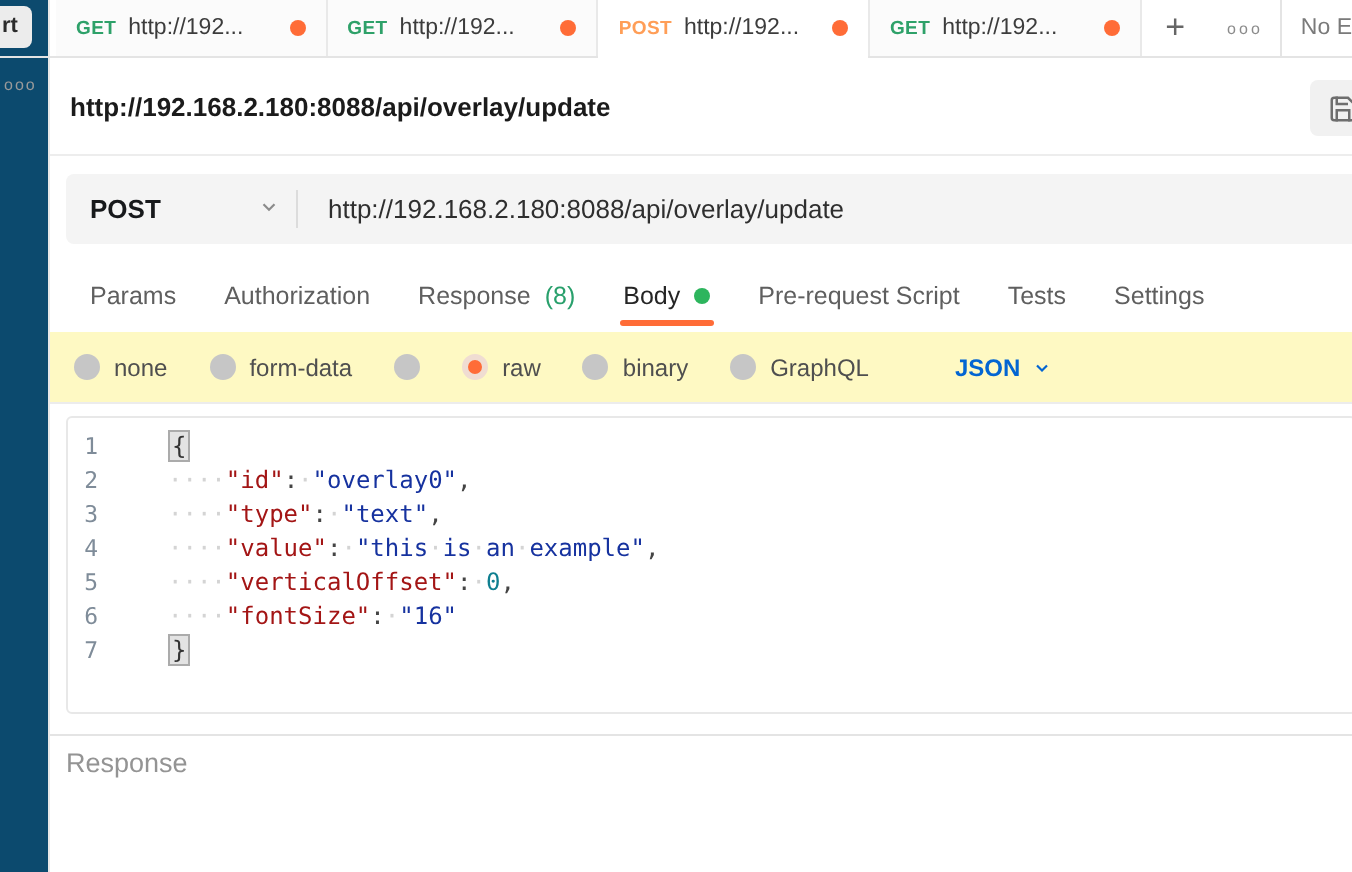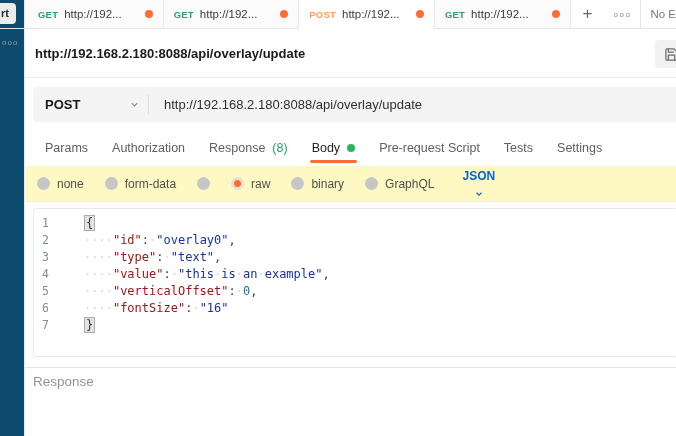--- a/index.html
+++ b/index.html
@@ -75,22 +75,22 @@
 
   
   .radio-row { position:absolute; left:25px; top:166px; right:0; height:36px;
     background:#fef9c3; border-bottom:1px solid #ececec; display:flex;
     align-items:center; gap:21px; padding-left:12px; }
   .radio { display:flex; align-items:center; gap:7px; font-size:12px;
     color:#4f4f4f; cursor:pointer; }
   .rdot { width:13px; height:13px; border-radius:50%; background:#c6c6c6; flex:none; }
   .radio.sel .rdot { width:13px; height:13px; background:#FF6C37;
     border:3px solid #f0ddd2; }
-  .lang-select { display:flex; align-items:center; gap:6px; margin-left:7px;
-    color:#0265D2; font-size:12px; font-weight:bold; cursor:pointer;flex-direction:column; }
+  .lang-select { display:flex; align-items:center; gap:6px; margin-left:22px;
+    color:#0265D2; font-size:12px; font-weight:bold; cursor:pointer; }
 
   
   .editor { position:absolute; left:33px; top:208px; right:-2px; height:149px;
     background:#fff; border:1px solid #e8e8e8; border-radius:3px;
     padding-top:6px; font-family:"DejaVu Sans Mono", monospace; font-size:12px;
     cursor:text; overflow:hidden; }
   .line { height:17px; line-height:17px; white-space:pre; }
   .ln { display:inline-block; width:15px; text-align:right; color:#7f8c99;
     font-size:11.5px; }
   .code { padding-left:35px; }

